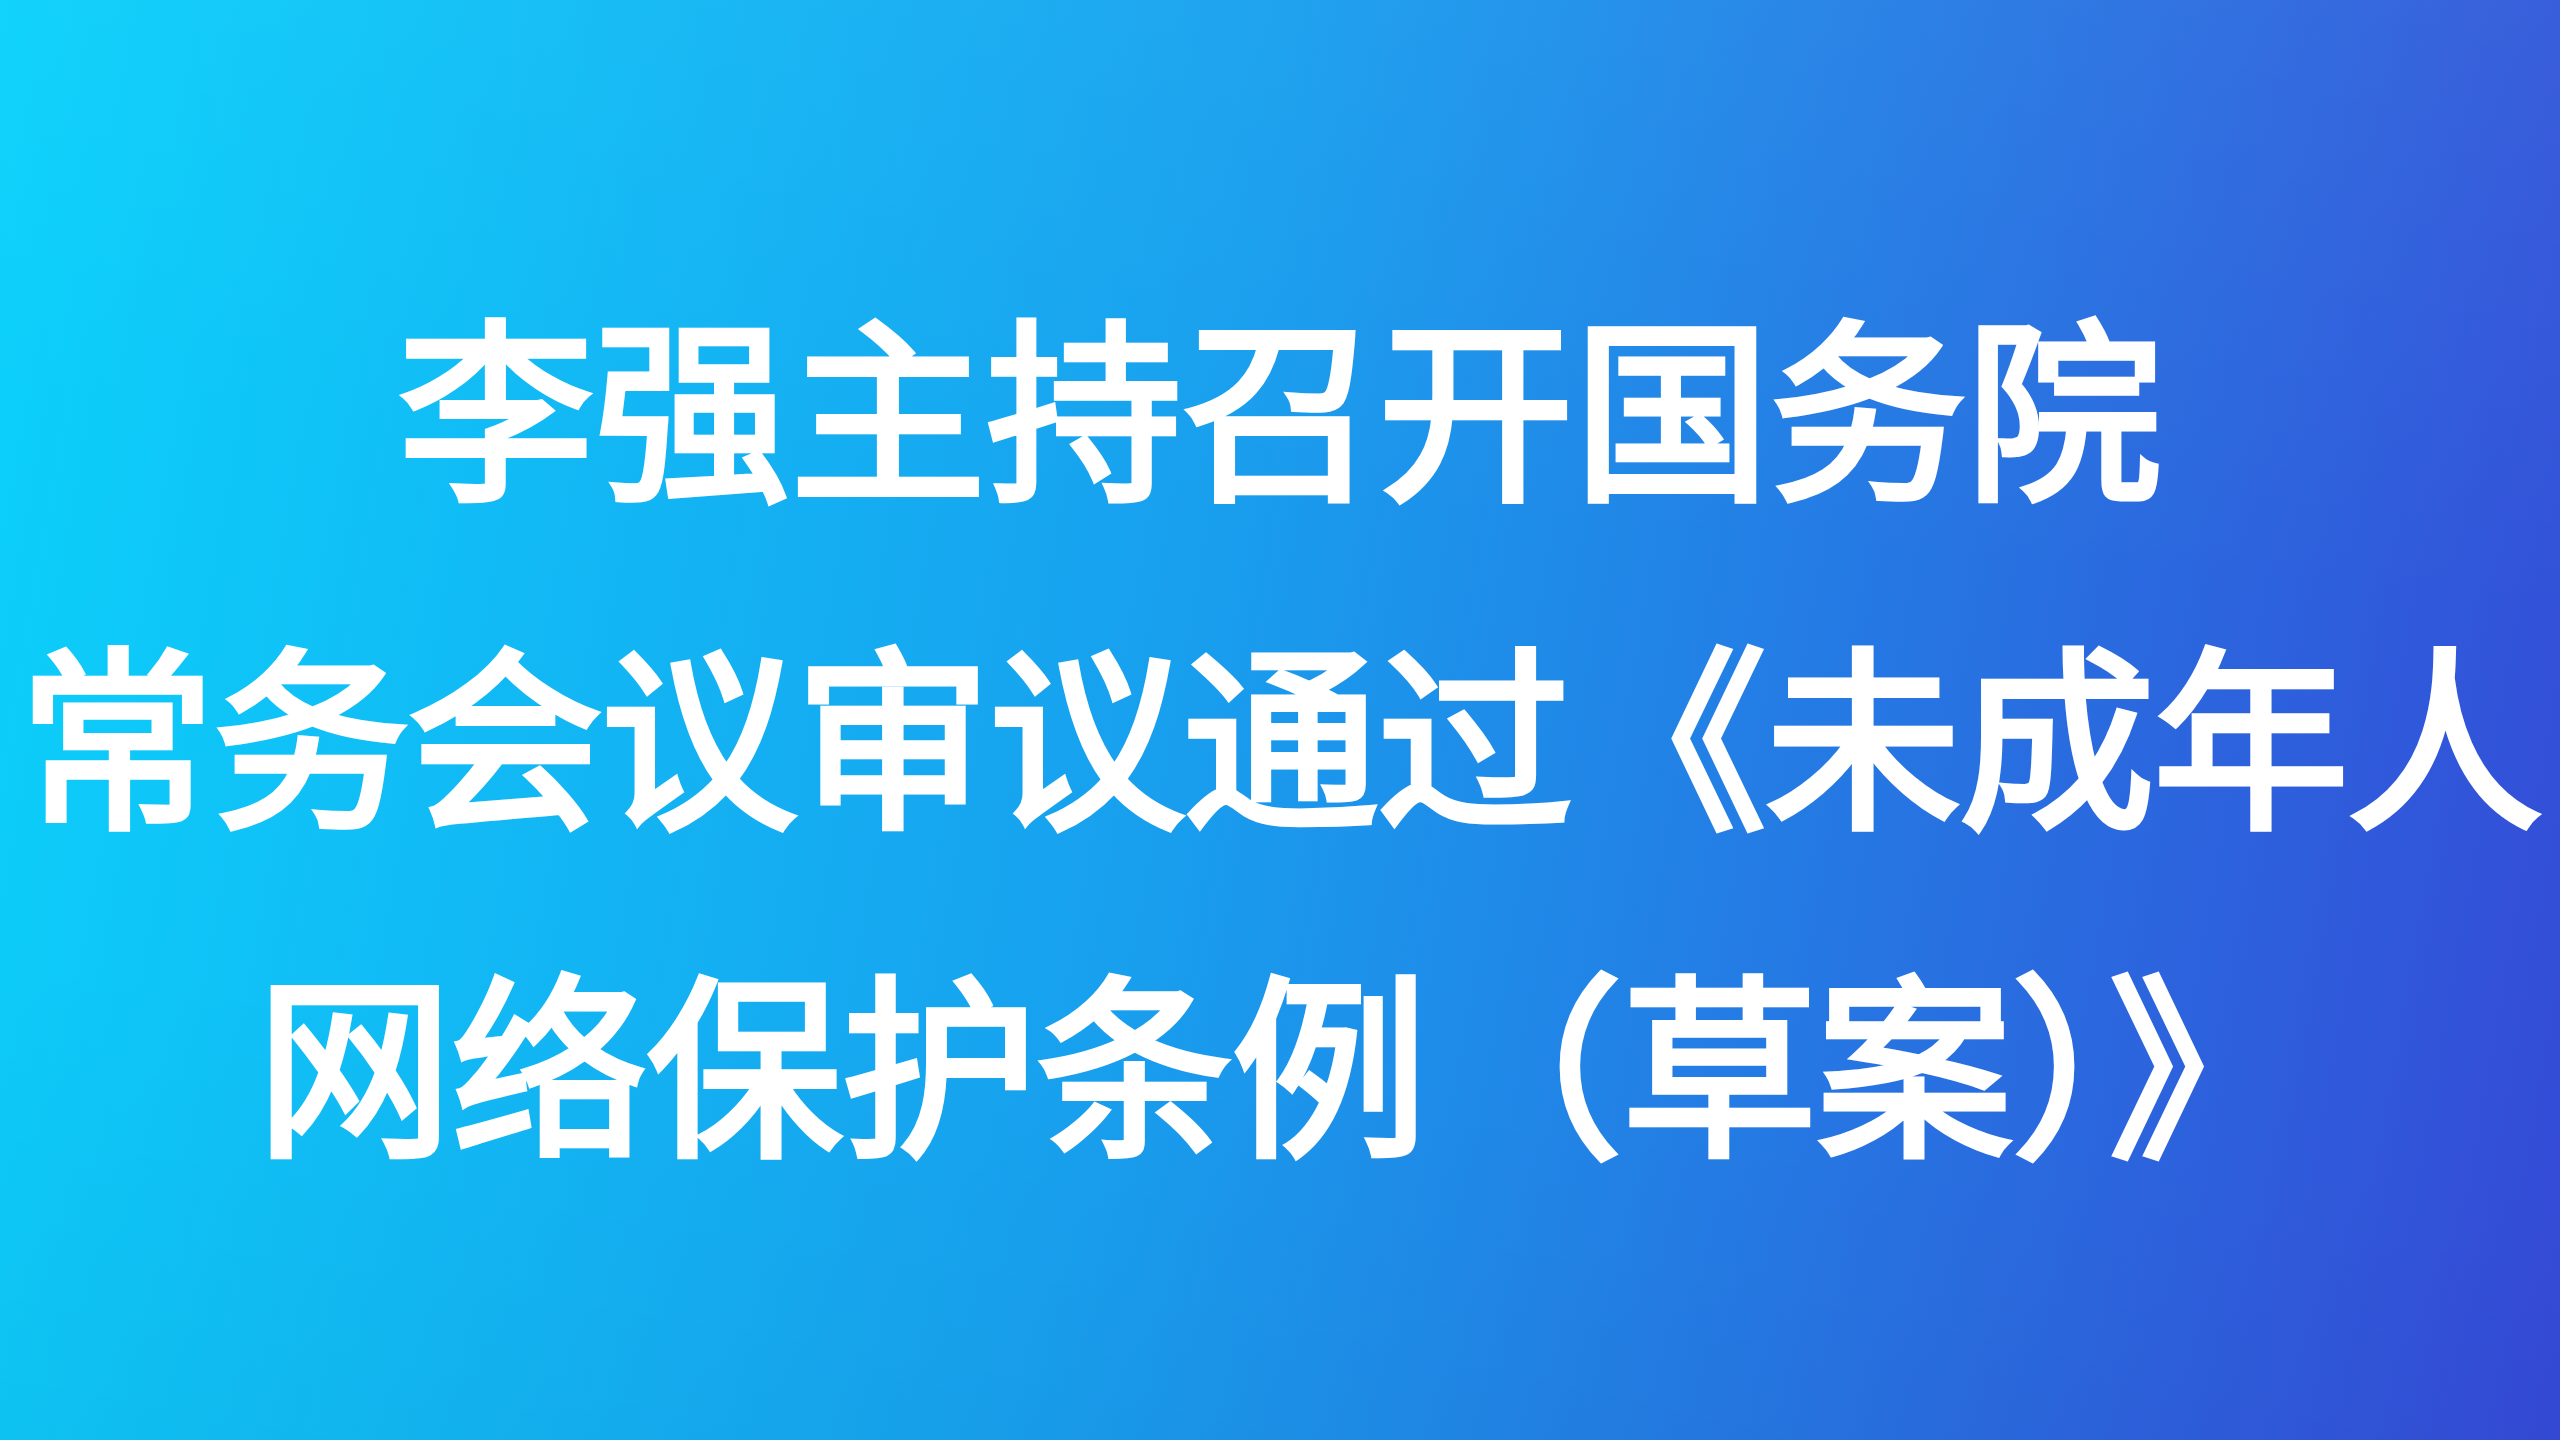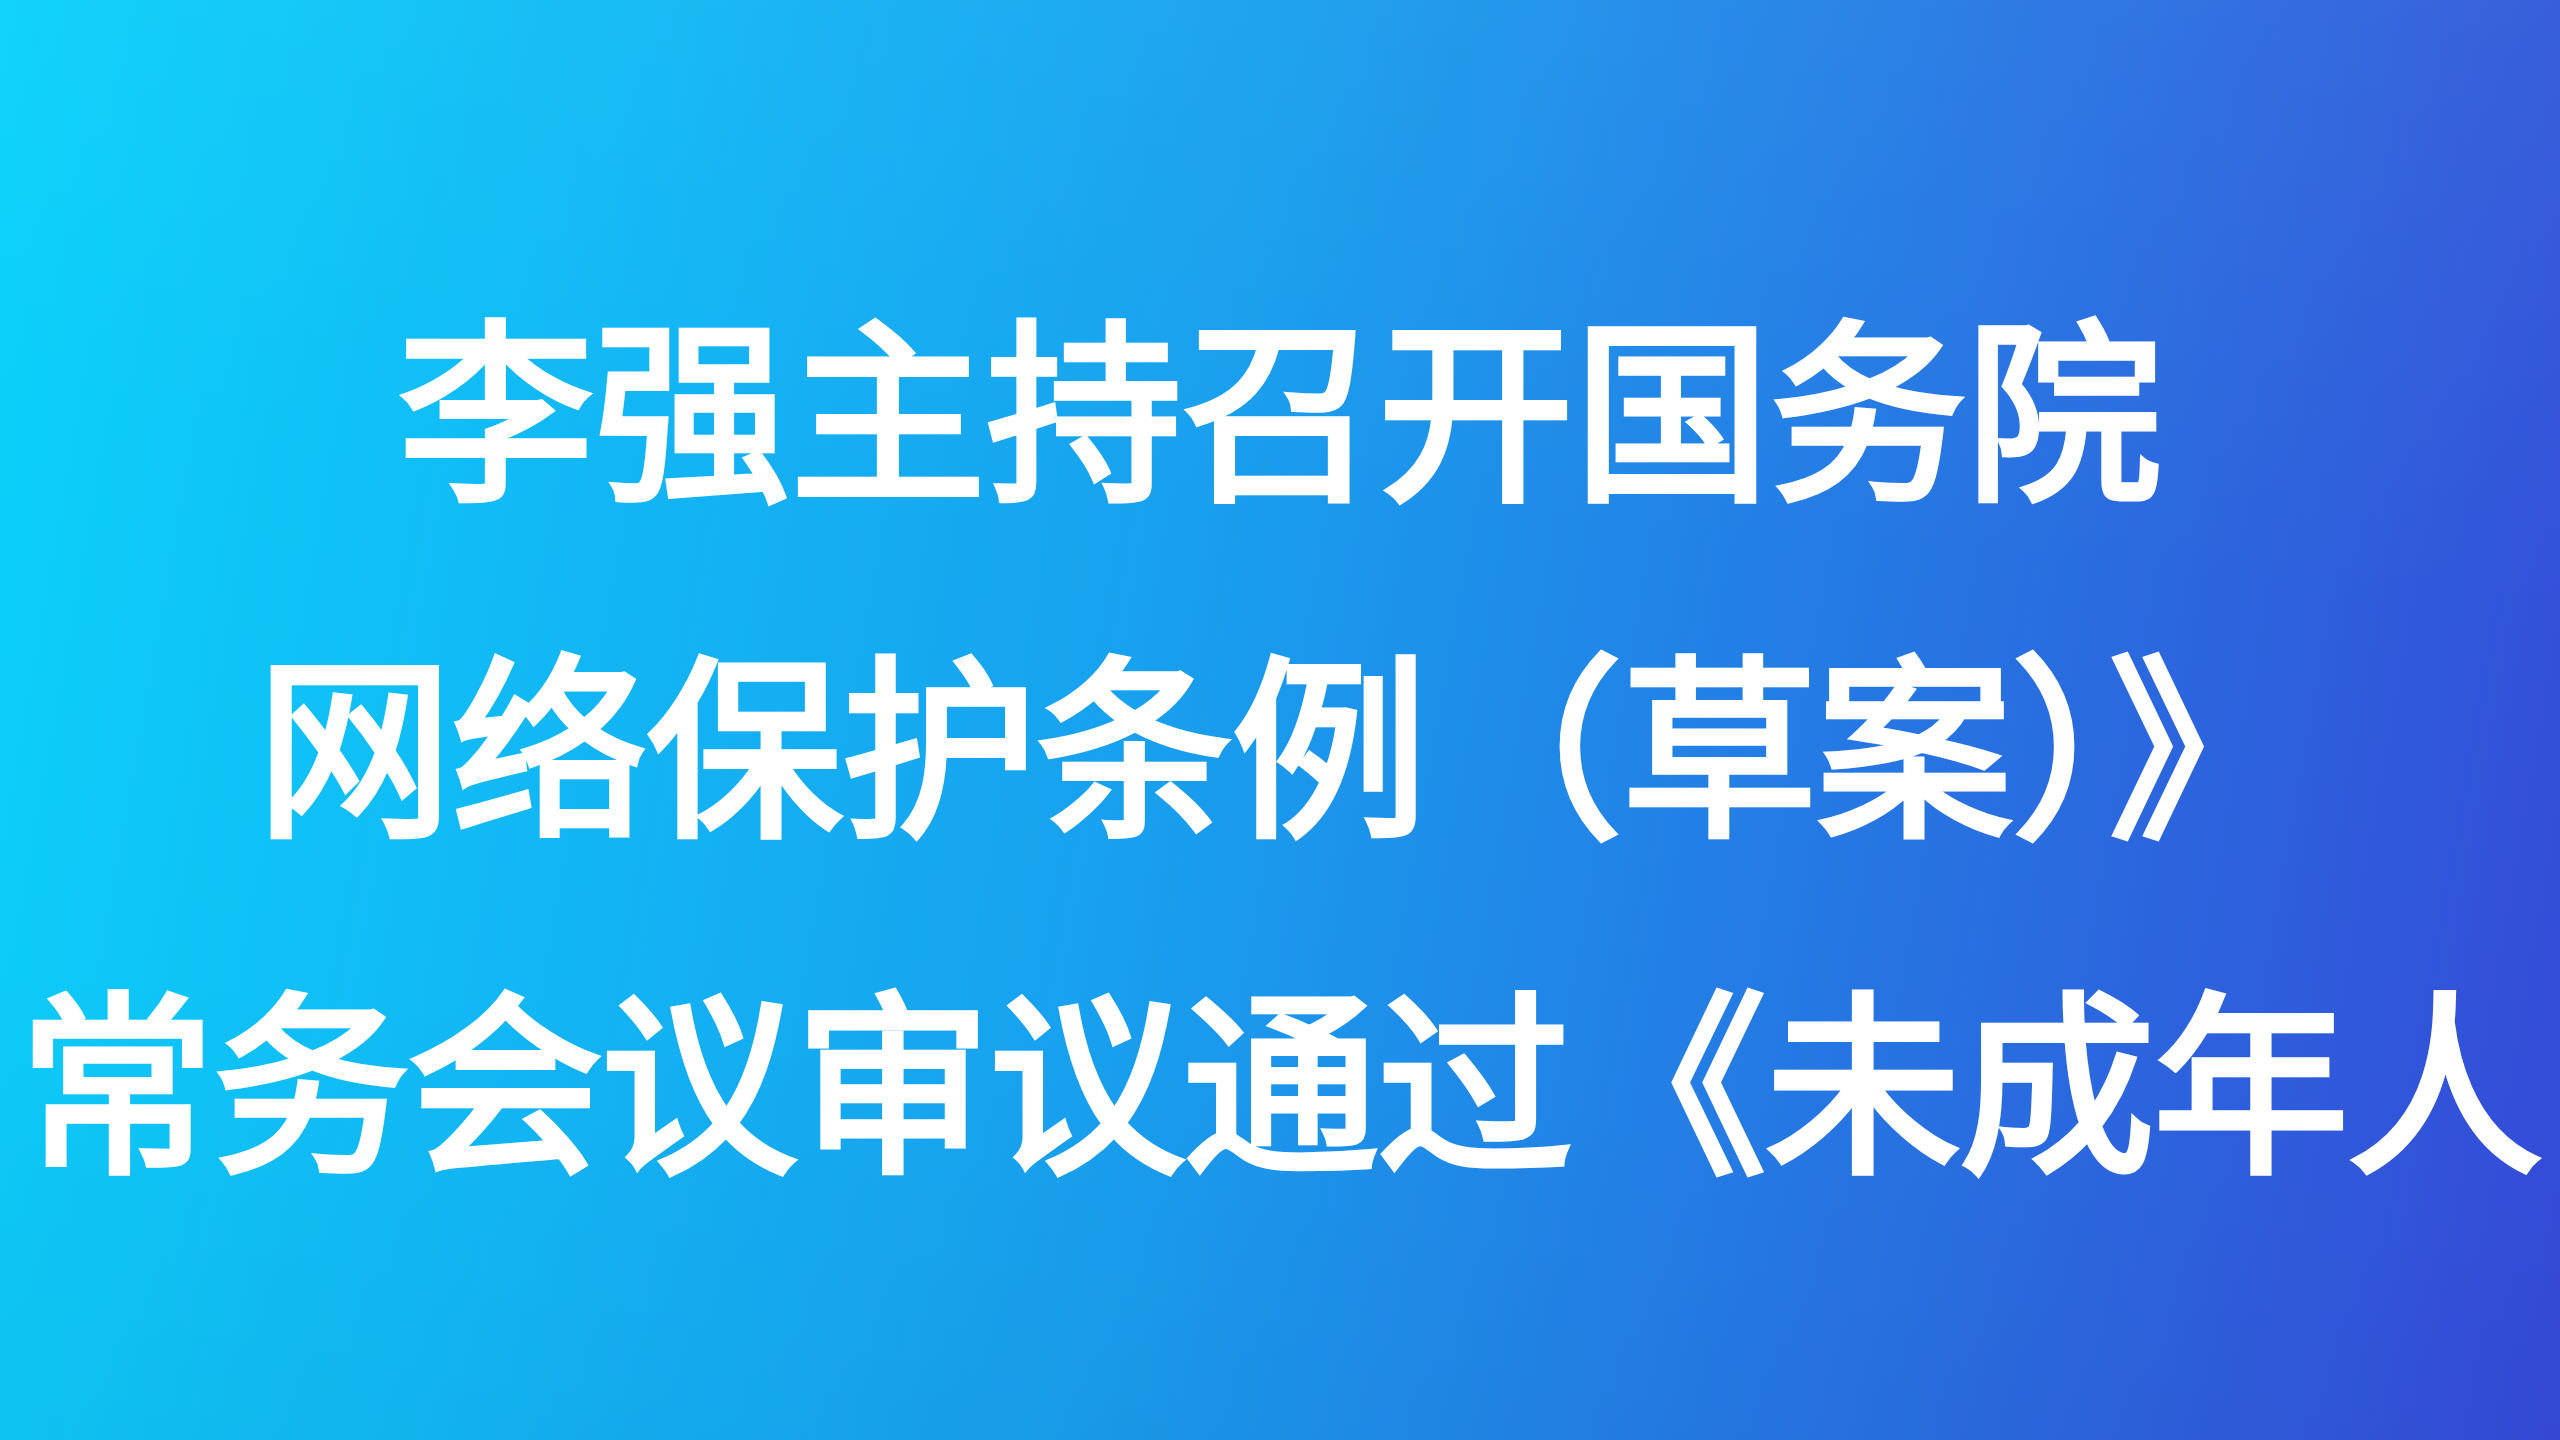--- a/index.html
+++ b/index.html
@@ -42,21 +42,21 @@
   
   .headline {
     position: absolute;
     left: 0;
     right: 0;
     top: 258px;
     display: flex;
     flex-direction: column;
     align-items: center;
     justify-content: flex-start;
-    gap: 16px;
+    gap: 8px;
     z-index: 2;
   }
 
   .headline-line {
     color: #ffffff;
     font-size: 196px;
     line-height: 320px;
     height: 320px;
     font-weight: 700;
     letter-spacing: 0px;
@@ -77,19 +77,19 @@
 </style>
 </head>
 <body>
 
 <div class="banner" style="background: linear-gradient(100deg, rgb(11, 210, 251) 0%, rgb(24, 159, 238) 46%, rgb(53, 73, 214) 100%);">
 
   <div class="headline" style="align-items: center;">
 
     <div class="headline-line line-1" style="color: rgb(255, 255, 255);">李强主持召开国务院</div>
 
+    <div class="headline-line line-2" style="color: rgb(255, 255, 255);">常务会议审议通过《未成年人</div>
+
     <div class="headline-line line-3" style="color: rgb(255, 255, 255);">网络保护条例（草案）》</div>
-
-    <div class="headline-line line-2" style="color: rgb(255, 255, 255);">常务会议审议通过《未成年人</div>
 
   </div>
 
 </div>
 
 </body></html>

